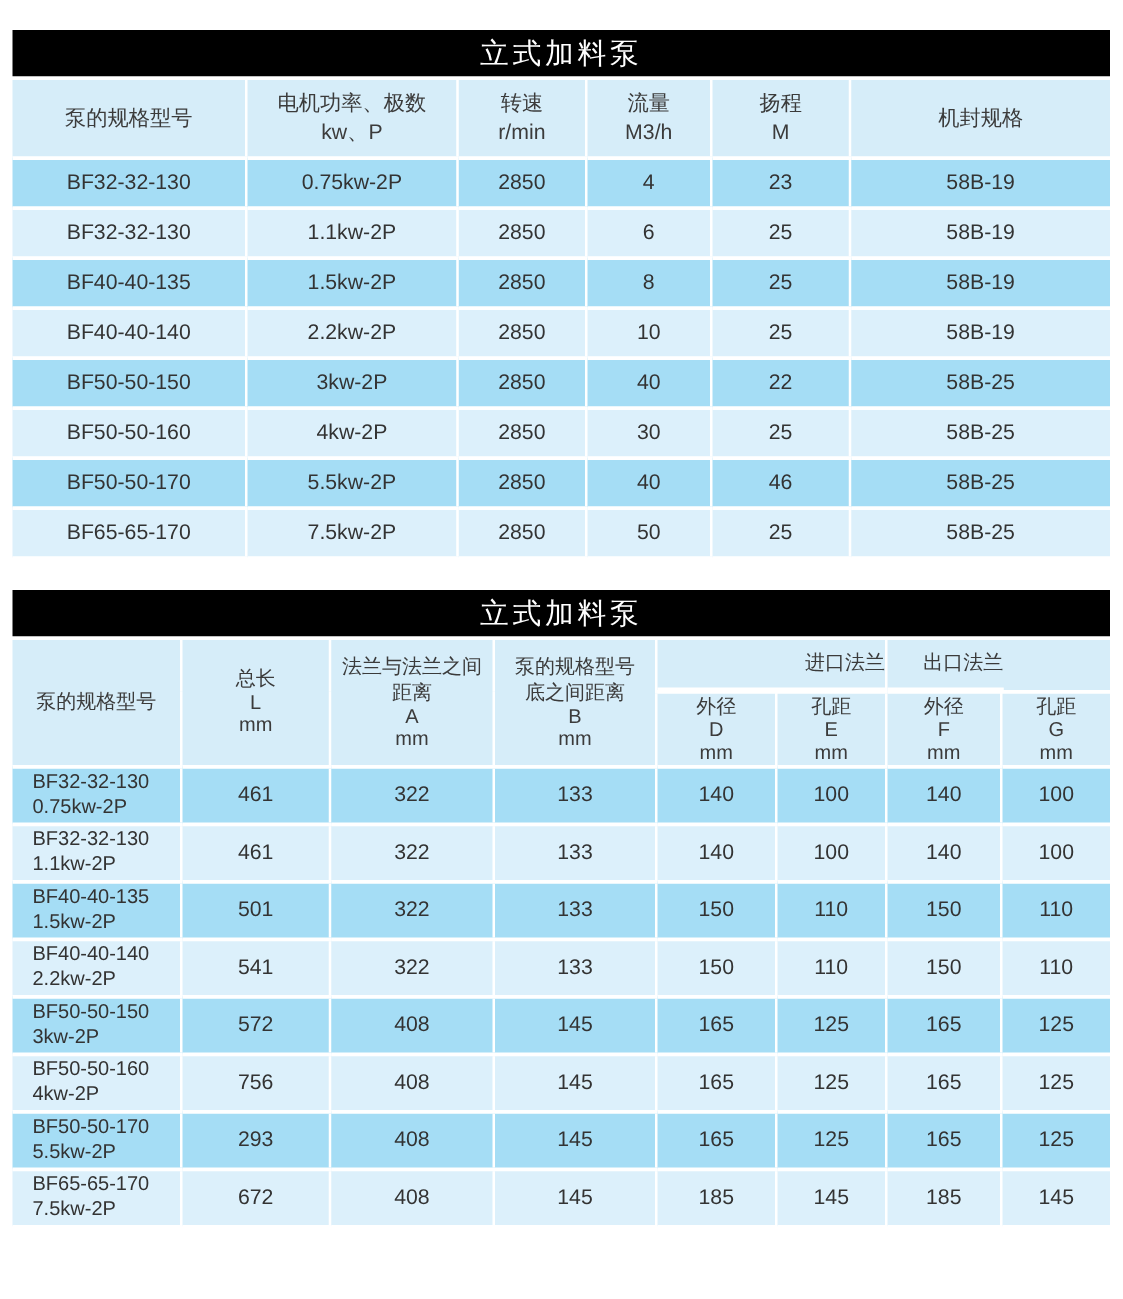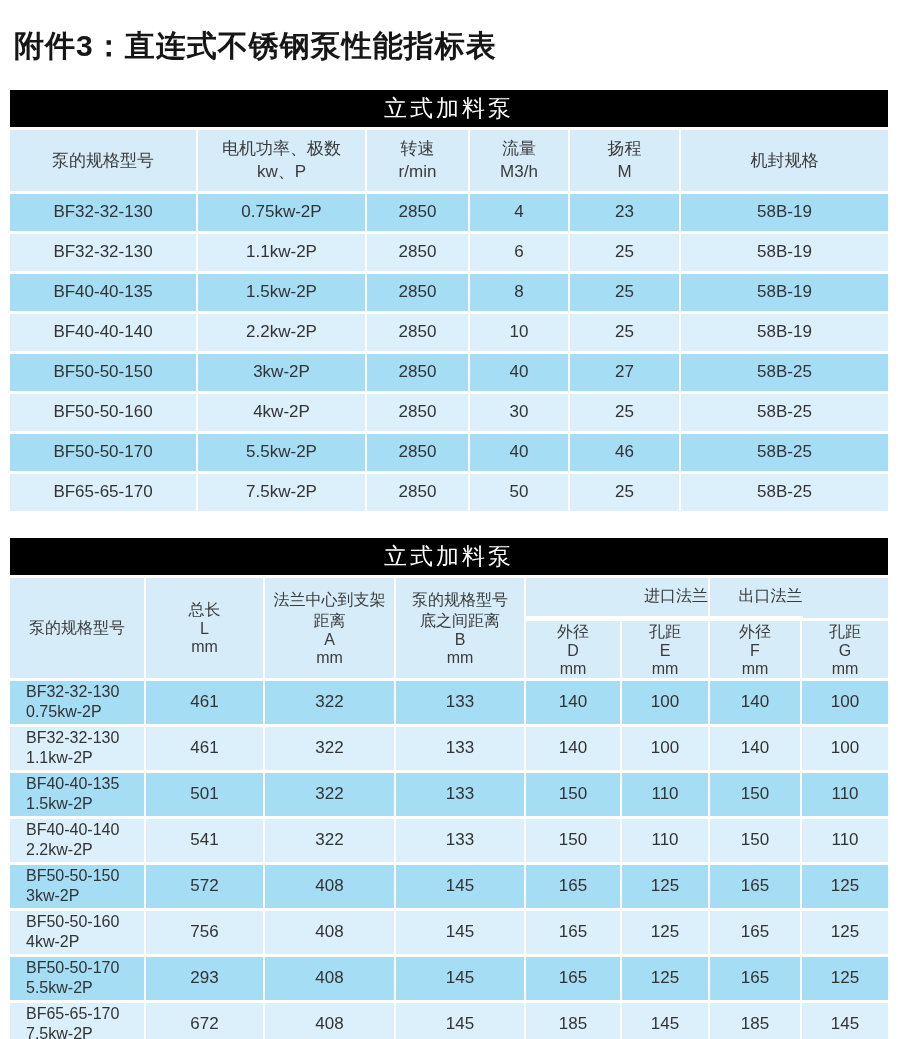--- a/index.html
+++ b/index.html
@@ -80,21 +80,20 @@
     padding-left: 16px;
     font-size: 16px;
   }
   .t2 .mline { display: block; line-height: 20px; }
 </style>
 </head>
 <body>
 
 <div class="page">
 
-  <h1 class="doc-title">附件3：直连式不锈钢泵性能指标表</h1>
 
   <div class="table-block first">
     <div class="banner">立式加料泵</div>
     <table class="t1">
       <colgroup>
         <col style="width:187px">
           <col style="width:169px">
           <col style="width:103px">
         <col style="width:100px">
           <col style="width:111px">
@@ -157,21 +156,21 @@
           <td>2850</td>
           <td>10</td>
           <td>25</td>
           <td>58B-19</td>
         </tr>
         <tr>
           <td>BF50-50-150</td>
           <td>3kw-2P</td>
           <td>2850</td>
           <td>40</td>
-          <td>27</td>
+          <td>22</td>
           <td>58B-25</td>
         </tr>
         <tr>
           <td>BF50-50-160</td>
           <td>4kw-2P</td>
           <td>2850</td>
           <td>30</td>
           <td>25</td>
           <td>58B-25</td>
         </tr>
@@ -212,21 +211,21 @@
         <tr class="group-row">
           <th rowspan="2">
             <span class="hline">泵的规格型号</span>
           </th>
           <th rowspan="2">
             <span class="hline">总长</span>
             <span class="hline-sm">L</span>
             <span class="hline-sm">mm</span>
           </th>
           <th rowspan="2">
-            <span class="hline">法兰中心到支架</span>
+            <span class="hline">法兰与法兰之间</span>
             <span class="hline">距离</span>
             <span class="hline-sm">A</span>
             <span class="hline-sm">mm</span>
           </th>
           <th rowspan="2">
             <span class="hline">泵的规格型号</span>
             <span class="hline">底之间距离</span>
             <span class="hline-sm">B</span>
             <span class="hline-sm">mm</span>
           </th>

